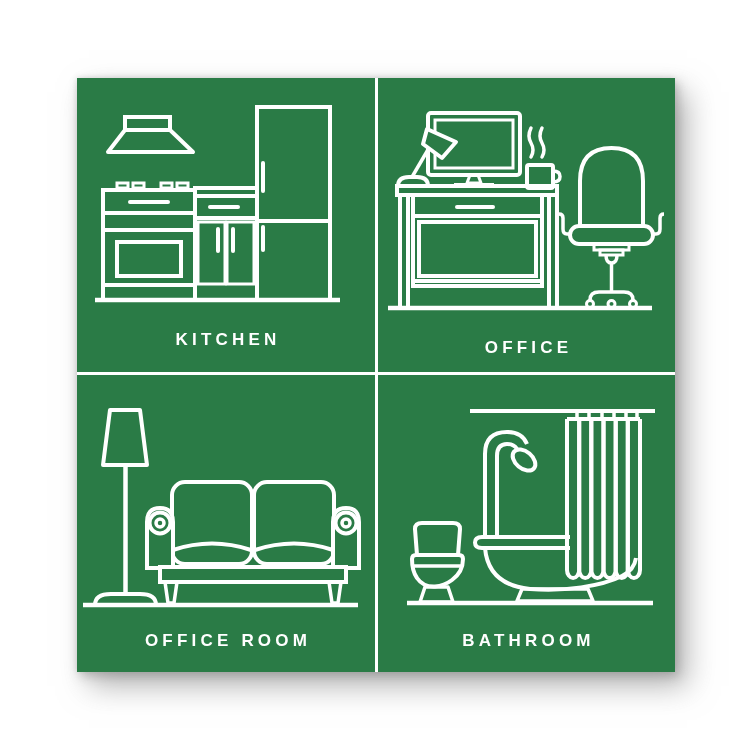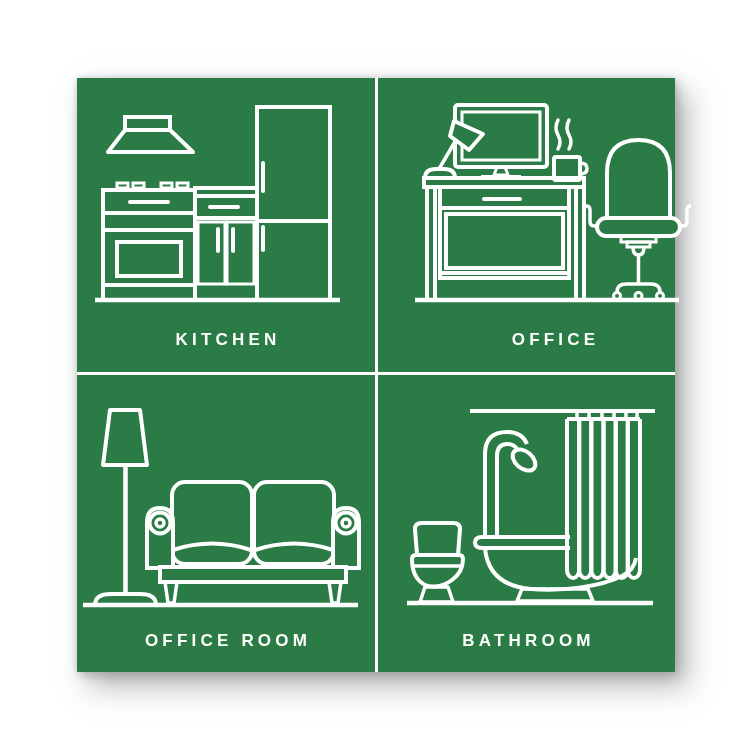--- a/index.html
+++ b/index.html
@@ -19,21 +19,21 @@
     position:absolute;left:77px;top:78px;width:598px;height:594px;
     background:var(--card);
     box-shadow: 12px 14px 28px rgba(120,120,120,0.55),
                 3px 4px 10px rgba(90,90,90,0.35),
                 -1px -1px 5px rgba(0,0,0,0.08);
   }
   .divider-v{position:absolute;left:298px;top:0;width:3px;height:100%;background:var(--line);}
   .divider-h{position:absolute;left:0;top:294px;width:100%;height:3px;background:var(--line);}
   .q{position:absolute;}
   .q-tl{left:0;top:0;width:298px;height:294px;}
-  .q-tr{left:301px;top:0;width:297px;height:294px;margin-left:27px;}
+  .q-tr{left:301px;top:8px;width:297px;height:294px;}
   .q-bl{left:0;top:297px;width:298px;height:297px;}
   .q-br{left:301px;top:297px;width:297px;height:297px;}
   .q svg{position:absolute;left:0;top:0;width:100%;height:100%;display:block;}
   .ln{stroke:var(--line);fill:none;stroke-width:4;}
   .thin{stroke-width:3;}
   .mid{stroke-width:3.5;}
   .thick{stroke-width:4.5;}
   .rcap{stroke-linecap:round;}
   .rjoin{stroke-linejoin:round;}
   .fillbg{fill:var(--card);}

